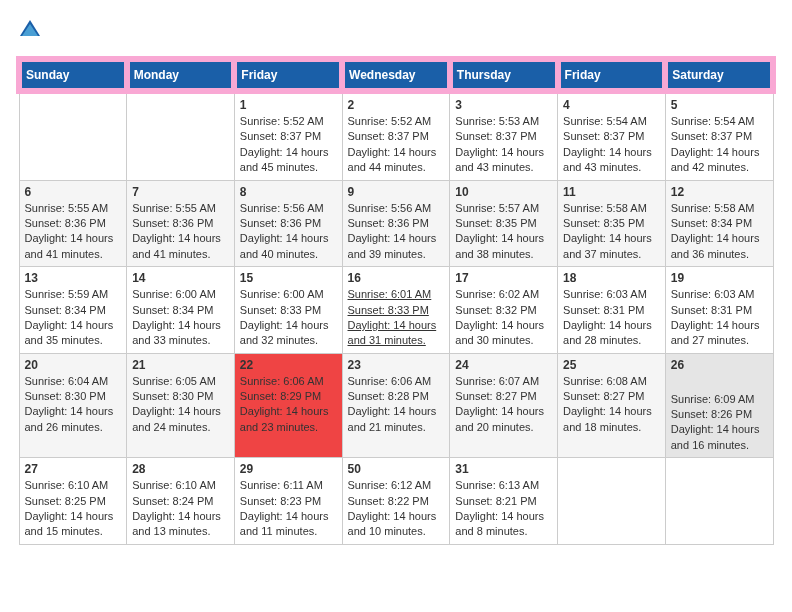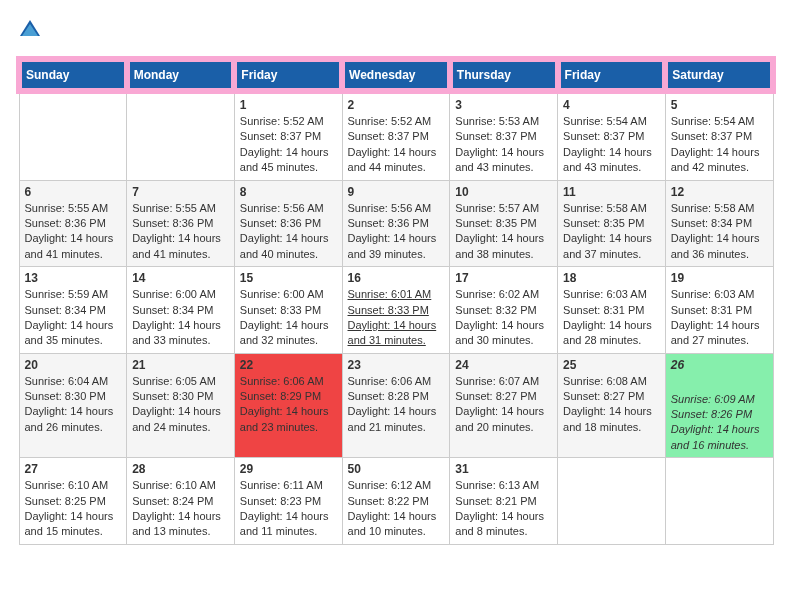--- a/index.html
+++ b/index.html
@@ -281,21 +281,21 @@
           <div class="day-info" style="white-space: pre-line;">Sunrise: 6:07 AM
 Sunset: 8:27 PM
 Daylight: 14 hours and 20 minutes.</div>
         </td>
         <td style="background: rgb(245, 245, 245);">
           <span class="day-number">25</span>
           <div class="day-info" style="white-space: pre-line;">Sunrise: 6:08 AM
 Sunset: 8:27 PM
 Daylight: 14 hours and 18 minutes.</div>
         </td>
-        <td style="background: #86efac; font-style: italic;">
+        <td style="background: #e5e5e5;">
           <span class="day-number">26</span>
           <div class="day-info" style="white-space: pre-line; margin-top: 20px;">Sunrise: 6:09 AM
 Sunset: 8:26 PM
 Daylight: 14 hours and 16 minutes.</div>
         </td>
       </tr>
       <tr>
         <td>
           <span class="day-number">27</span>
           <div class="day-info" style="white-space: pre-line;">Sunrise: 6:10 AM

